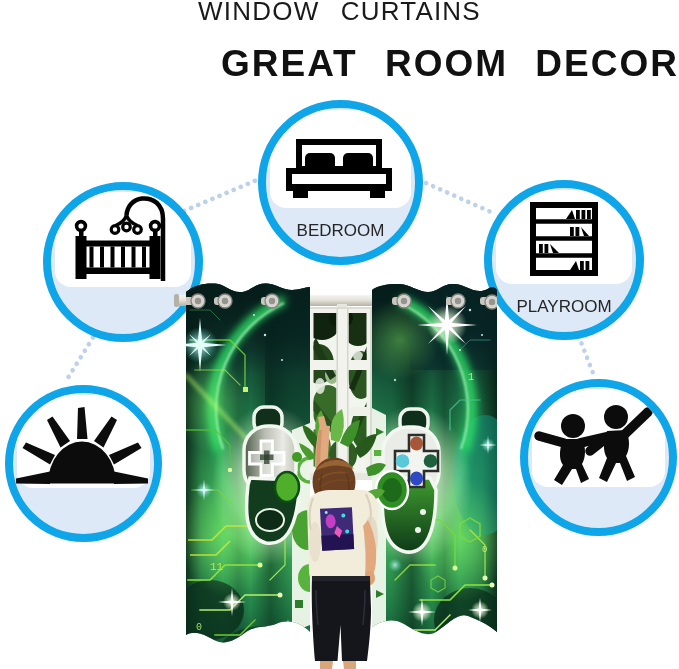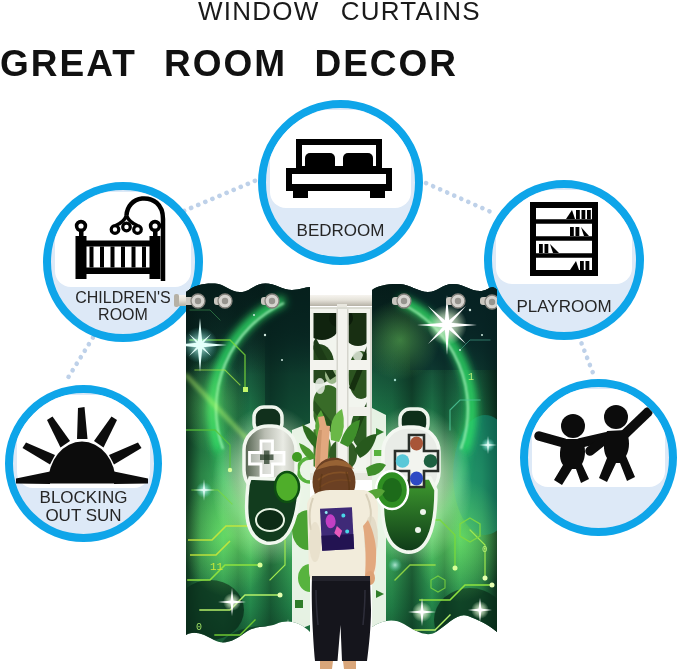--- a/index.html
+++ b/index.html
@@ -8,21 +8,21 @@
   .abs{position:absolute;}
   .circle{position:absolute;border-radius:50%;background:#dde9f7;border:8px solid #0ea5e9;overflow:hidden;}
   .whitebox{position:absolute;background:#ffffff;border-radius:16px;}
   .lbl{position:absolute;width:100%;text-align:center;color:#262626;font-size:17px;line-height:17.5px;letter-spacing:0px;}
 </style>
 </head>
 <body>
 
 <div class="abs" style="left:0;top:-4px;width:679px;text-align:center;font-size:26px;color:#1a1a1a;letter-spacing:1.2px;word-spacing:13px;">WINDOW CURTAINS</div>
 
-<div class="abs" style="left:0;top:43px;width:679px;text-align:left;font-size:37px;font-weight:bold;color:#111;letter-spacing:2px;word-spacing:15px;">GREAT ROOM DECOR</div>
+<div class="abs" style="left:0;top:43px;width:679px;text-align:right;font-size:37px;font-weight:bold;color:#111;letter-spacing:2px;word-spacing:15px;">GREAT ROOM DECOR</div>
 
 <svg class="abs" style="left:0;top:0;" width="679" height="669">
   <g stroke="#bed1e9" stroke-width="4.6" stroke-linecap="round" stroke-dasharray="0.1 7.6">
     <line x1="184" y1="211" x2="257" y2="180"></line>
     <line x1="419" y1="180" x2="491" y2="212"></line>
     <line x1="97" y1="331" x2="66" y2="381"></line>
     <line x1="576" y1="329" x2="593" y2="373"></line>
   </g>
 </svg>
 
@@ -65,21 +65,20 @@
 
     <g fill="#000">
       <rect x="18.5" y="53.5" width="4" height="21"></rect>
       <rect x="29" y="53.5" width="4" height="21"></rect>
       <rect x="39.5" y="53.5" width="4" height="21"></rect>
       <rect x="50" y="53.5" width="4" height="21"></rect>
       <rect x="60.5" y="53.5" width="4" height="21"></rect>
       <rect x="71" y="53.5" width="4" height="21"></rect>
     </g>
   </svg>
-  <div class="lbl" style="top:99px;font-size:16px;line-height:17px;">CHILDREN'S<br>ROOM</div>
 </div>
 
 <div class="circle" style="left:484px;top:180px;width:144px;height:144px;">
   <div class="whitebox" style="left:4px;top:2px;width:136px;height:94px;"></div>
 
   <svg class="abs" style="left:38px;top:14px;" width="68" height="74" viewBox="0 0 68 74">
     <rect x="3" y="3" width="62" height="68" fill="none" stroke="#000" stroke-width="6"></rect>
     <g stroke="#000" stroke-width="4.5">
       <line x1="5" y1="19.5" x2="63" y2="19.5"></line>
       <line x1="5" y1="36.5" x2="63" y2="36.5"></line>
@@ -112,21 +111,20 @@
       <path d="M35 78.5 A34 42 0 0 1 103 78.5 Z"></path>
       <polygon points="65,3 71.5,2 74.5,34 64,34"></polygon>
       <polygon points="34,15 39.5,11.5 57,36 47.5,42.5"></polygon>
       <polygon points="9.5,43 13,37.5 42,50 37,59.5"></polygon>
       <polygon points="3,73.5 37,66.5 37,79 3,78.5"></polygon>
       <polygon points="98.5,11.5 104,15 90.5,42.5 81,36"></polygon>
       <polygon points="125,37.5 128.5,43 101,59.5 96,50"></polygon>
       <polygon points="101,66.5 135,73.5 135,78.5 101,79"></polygon>
     </g>
   </svg>
-  <div class="lbl" style="top:96px;">BLOCKING<br>OUT SUN</div>
 </div>
 
 <div class="circle" style="left:520px;top:379px;width:141px;height:141px;">
   <div class="whitebox" style="left:4px;top:2px;width:133px;height:98px;"></div>
 
   <svg class="abs" style="left:5px;top:14px;" width="128" height="84" viewBox="0 0 128 84">
     <g fill="#0c0c0c">
       <line x1="31" y1="42" x2="6" y2="35" stroke="#0c0c0c" stroke-width="9.5" stroke-linecap="round"></line>
       <line x1="47" y1="42" x2="73" y2="36" stroke="#0c0c0c" stroke-width="9.5" stroke-linecap="round"></line>
       <circle cx="40" cy="25" r="12"></circle>

